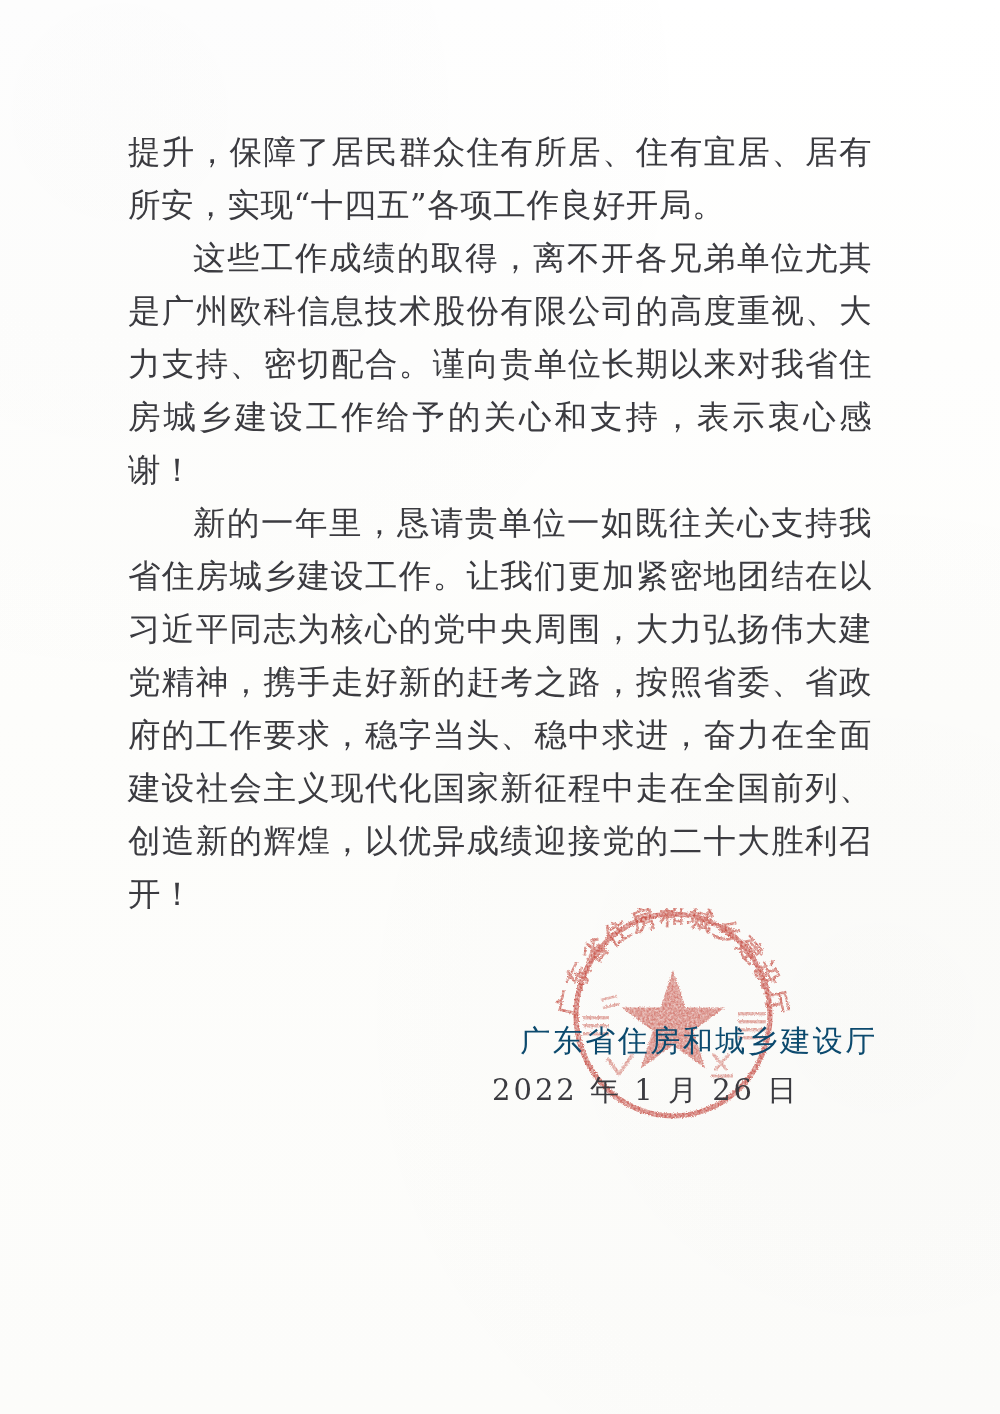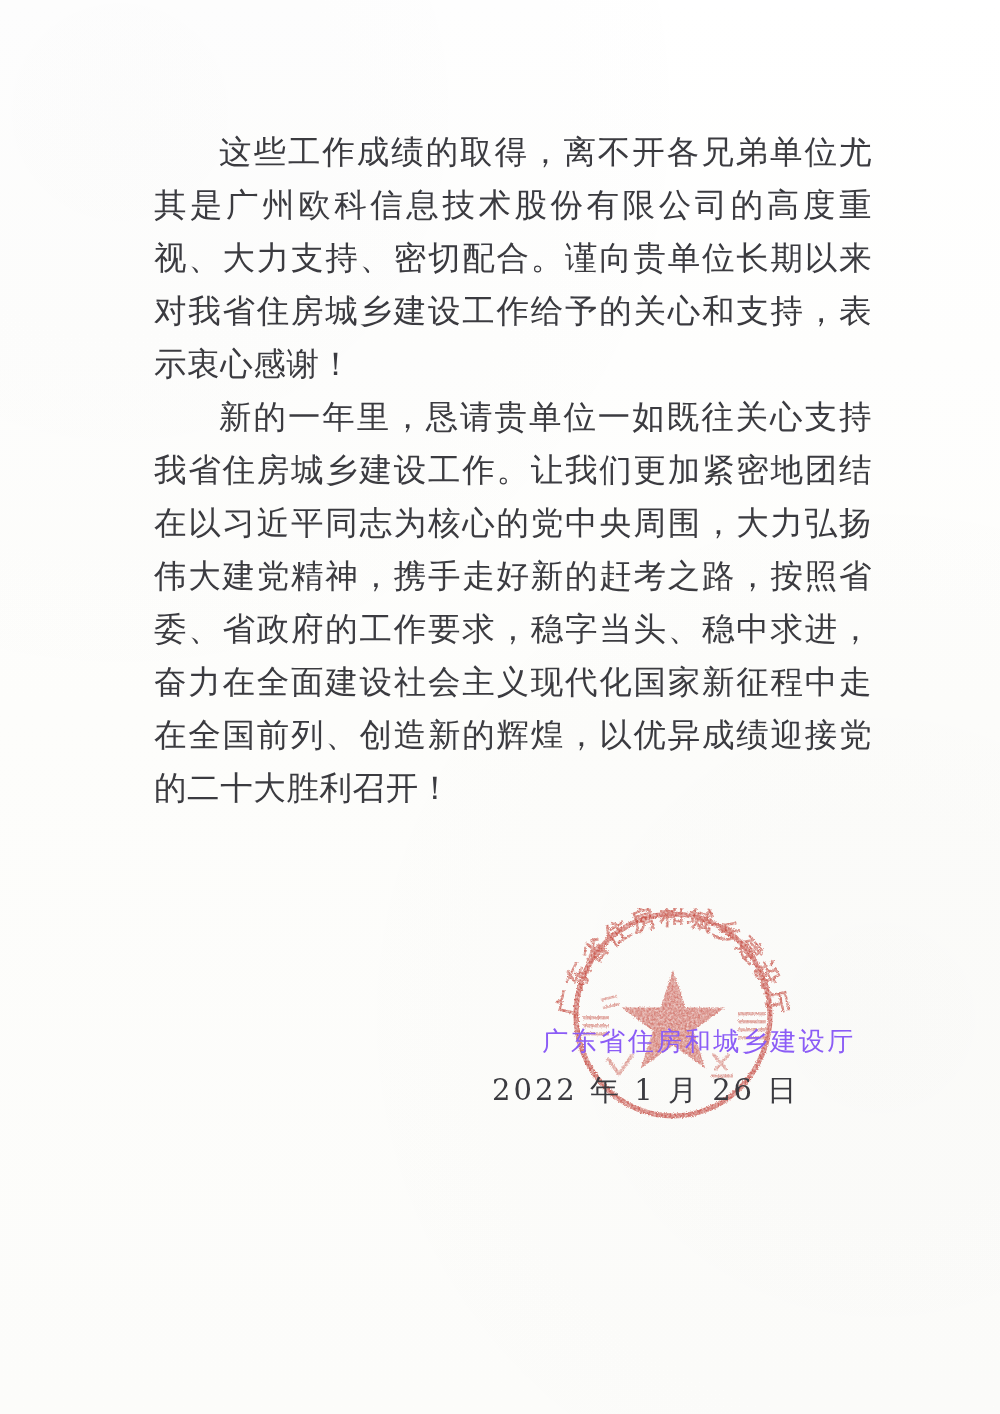--- a/index.html
+++ b/index.html
@@ -38,33 +38,32 @@
     line-height: 53px;
     letter-spacing: 0.6px;
     text-align: justify;
     text-justify: inter-character;
     text-align-last: left;
     font-family: "DejaVu Serif", "Liberation Serif", serif;
     font-weight: 400;
   }
   .para.indent {
     text-indent: 2em;
-    margin-left: 26px;
   }
   
   #signature-block {
     position: absolute;
     left: 470px;
     top: 1022px;
     width: 420px;
     z-index: 3;
   }
   #signature-org {
-    color: #8b5cf6;
-    font-size: 26px;
+    color: #0c4a6e;
+    font-size: 30px;
     line-height: 38px;
     letter-spacing: 2.5px;
     text-align: center;
     padding-left: 38px;
     white-space: nowrap;
   }
   #signature-date {
     color: #3b3b40;
     font-size: 29px;
     line-height: 40px;
@@ -99,20 +98,21 @@
   }
 </style>
 </head>
 <body>
 
 <div id="page">
 
   <div id="paper-grain"></div>
 
   <div id="body-text">
+    <p class="para">提升，保障了居民群众住有所居、住有宜居、居有所安，实现“十四五”各项工作良好开局。</p>
     <p class="para indent">这些工作成绩的取得，离不开各兄弟单位尤其是广州欧科信息技术股份有限公司的高度重视、大力支持、密切配合。谨向贵单位长期以来对我省住房城乡建设工作给予的关心和支持，表示衷心感谢！</p>
     <p class="para indent">新的一年里，恳请贵单位一如既往关心支持我省住房城乡建设工作。让我们更加紧密地团结在以习近平同志为核心的党中央周围，大力弘扬伟大建党精神，携手走好新的赶考之路，按照省委、省政府的工作要求，稳字当头、稳中求进，奋力在全面建设社会主义现代化国家新征程中走在全国前列、创造新的辉煌，以优异成绩迎接党的二十大胜利召开！</p>
   </div>
 
   <div id="official-seal">
     <svg viewBox="0 0 256 214" xmlns="http://www.w3.org/2000/svg">
       <defs>
         <filter id="sealRough" x="-20%" y="-20%" width="140%" height="140%">
           <feTurbulence type="fractalNoise" baseFrequency="0.75" numOctaves="4" seed="7" result="n"></feTurbulence>
           <feDisplacementMap in="SourceGraphic" in2="n" scale="3.2" xChannelSelector="R" yChannelSelector="G"></feDisplacementMap>

